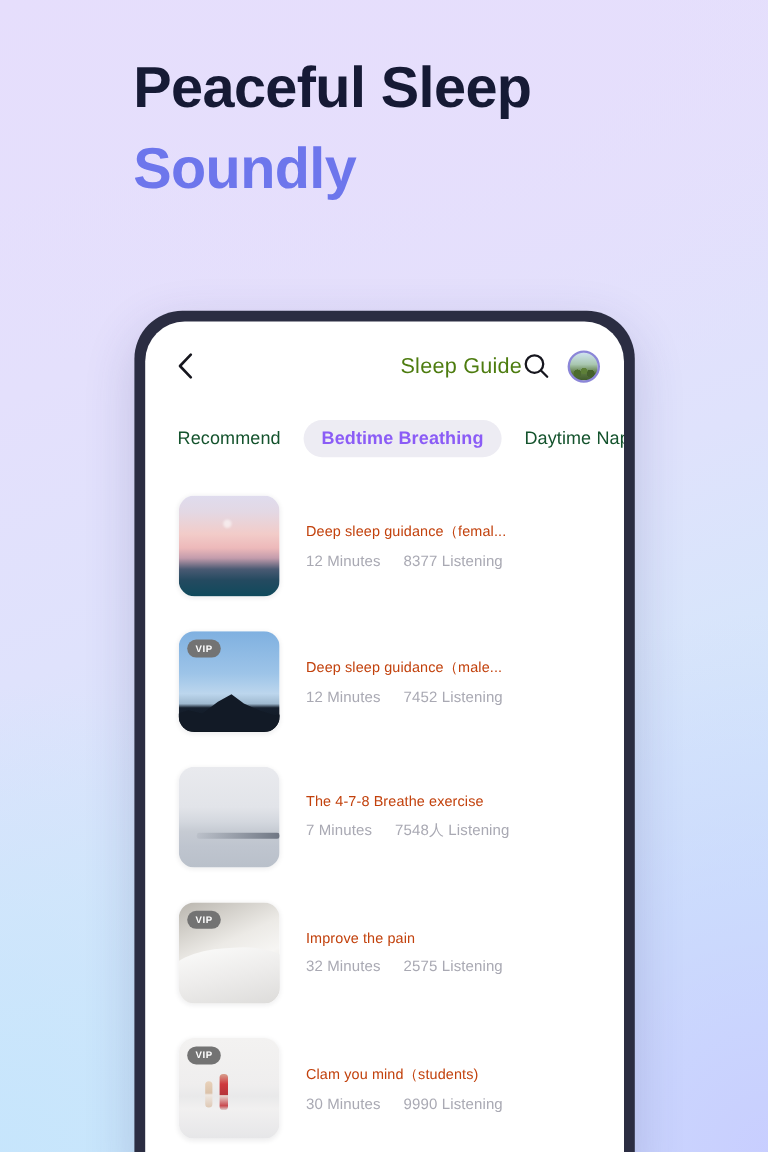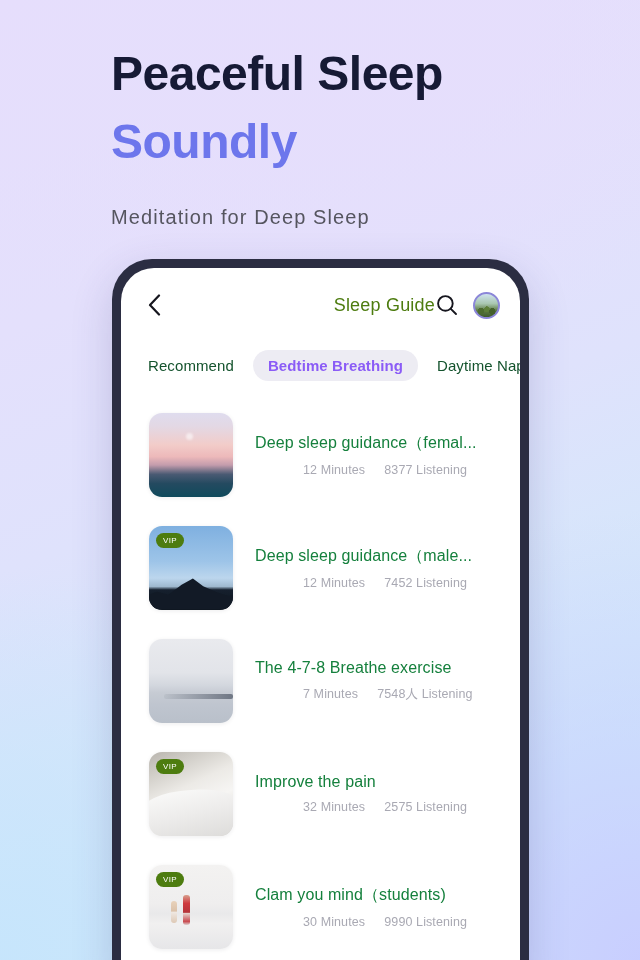--- a/index.html
+++ b/index.html
@@ -281,64 +281,62 @@
     left: 26%; top: 44%;
     width: 6px; height: 26%;
     background: linear-gradient(180deg, #e8cfb5 0%, #d9bda2 45%, #efe7e0 52%, #dcc4ae 100%);
     border-radius: 3px;
     opacity: 0.9;
   }
   .vip-badge {
     position: absolute;
     left: 7px;
     top: 7px;
-    background: #4d7c0f;
+    background: #737373;
     color: #ffffff;
     font-size: 8px;
-    font-weight: 400;
+    font-weight: 700;
     letter-spacing: 0.4px;
     padding: 2px 7px;
     border-radius: 9px;
     line-height: 11px;
   }
   .item-text {
     flex: 1 1 auto;
     min-width: 0;
     padding-left: 22px;
   }
   .item-title {
-    font-size: 16px;
+    font-size: 12px;
     font-weight: 500;
-    color: #15803d;
+    color: #c2410c;
     letter-spacing: 0.1px;
     white-space: nowrap;
     overflow: hidden;
   }
   .item-meta {
     margin-top: 9px;
     font-size: 12.5px;
     color: #a9a9b3;
     letter-spacing: 0.1px;
     white-space: nowrap;
-    margin-left: 48px;
   }
   .item-meta .meta-sep {
     display: inline-block;
     width: 12px;
   }
 </style>
 </head>
 <body>
 
 <div id="poster">
 
   <div class="headline-block">
     <div class="headline-1">Peaceful Sleep</div>
     <div class="headline-2">Soundly</div>
-    <div class="subhead">Meditation for Deep Sleep</div>
   </div>
 
   <div id="phone">
     <div id="screen">
 
       <div class="appbar">
         <div class="back-icon">
           <svg width="13" height="22" viewBox="0 0 13 22" fill="none" aria-hidden="true">
             <path d="M11 1.5L2 11l9 9.5" stroke="#16161e" stroke-width="2.2" stroke-linecap="round" stroke-linejoin="round"></path>
           </svg>

